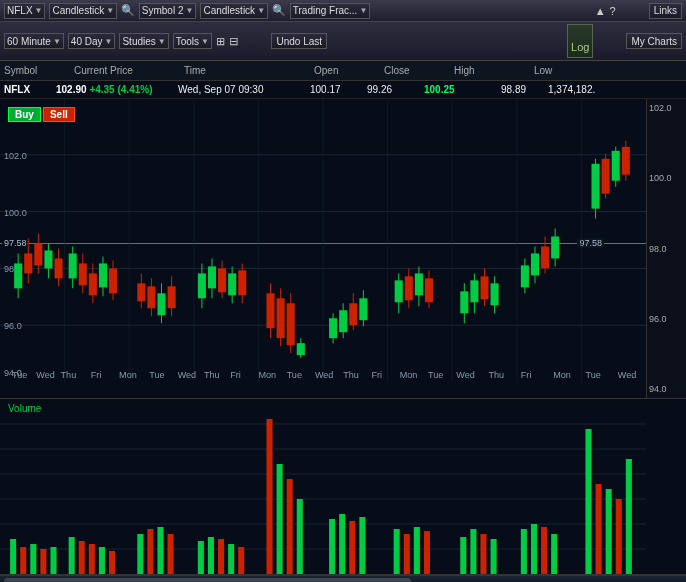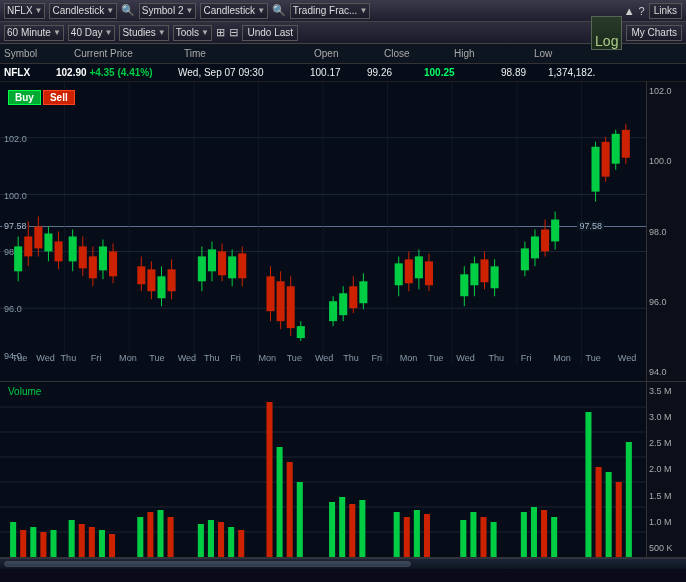--- a/index.html
+++ b/index.html
@@ -21,21 +21,21 @@
       border-bottom: 1px solid #444;
       height: 22px;
       padding: 0 4px;
       gap: 4px;
     }
     .toolbar-row2 {
       display: flex;
       align-items: center;
       background: linear-gradient(to bottom, #2e2e3e, #1a1a2a);
       border-bottom: 1px solid #444;
-      height: 22px;
+      height: 39px;
       padding: 0 4px;
       gap: 4px;
     }
     .toolbar-row3 {
       display: flex;
       align-items: center;
       background: #0d1520;
       border-bottom: 1px solid #333;
       height: 20px;
       padding: 0 4px;
@@ -75,20 +75,21 @@
       background: linear-gradient(to bottom, #2a2a3a, #1a1a28);
       border: 1px solid #555;
       color: #ddd;
       font-size: 10px;
       height: 16px;
       padding: 0 4px;
       cursor: pointer;
       white-space: nowrap;
       display: flex;
       align-items: center;
+      margin-left: 29px;
     }
     .info-value { color: #eee; font-size: 10px; }
     .info-value.price { color: #fff; font-weight: bold; }
     .info-value.high-val { color: #00ff66; font-weight: bold; }
 
     .main-chart {
       position: relative;
       height: 300px;
       background: #060d18;
       border-bottom: 1px solid #333;
@@ -228,21 +229,21 @@
 
     
     .log-lin-btns {
       display: flex;
       gap: 2px;
     }
     .log-btn {
       background: linear-gradient(to bottom, #2a3a2a, #1a2a1a);
       border: 1px solid #556655;
       color: #aacc88;
-      font-size: 14px;
+      font-size: 11px;
       height: 14px;
       padding: 16px 3px;
       cursor: pointer;
     }
   </style>
 </head>
 <body>
 
 <div class="toolbar-row1">
 
@@ -618,28 +619,19 @@
     <rect x="536" y="128" width="6" height="47" fill="#cc2200"></rect>
     <rect x="546" y="135" width="6" height="40" fill="#00cc44"></rect>
 
     <rect x="580" y="30" width="6" height="145" fill="#00cc44"></rect>
     <rect x="590" y="85" width="6" height="90" fill="#cc2200"></rect>
     <rect x="600" y="90" width="6" height="85" fill="#00cc44"></rect>
     <rect x="610" y="100" width="6" height="75" fill="#cc2200"></rect>
     <rect x="620" y="60" width="6" height="115" fill="#00cc44"></rect>
   </svg>
 
-  <div class="vol-y-axis">
-    <span>3.5 M</span>
-    <span>3.0 M</span>
-    <span>2.5 M</span>
-    <span>2.0 M</span>
-    <span>1.5 M</span>
-    <span>1.0 M</span>
-    <span>500 K</span>
-  </div>
 </div>
 
 <div class="scrollbar-area">
   <div style="height:100%;background:linear-gradient(to bottom,#1a2535,#0d1520);border-top:1px solid #334;display:flex;align-items:center;padding:0 4px;">
     <div style="width:60%;height:6px;background:linear-gradient(to bottom,#3a4a5a,#2a3a4a);border-radius:3px;border:1px solid #445;"></div>
   </div>
 </div>
 
 </body></html>

